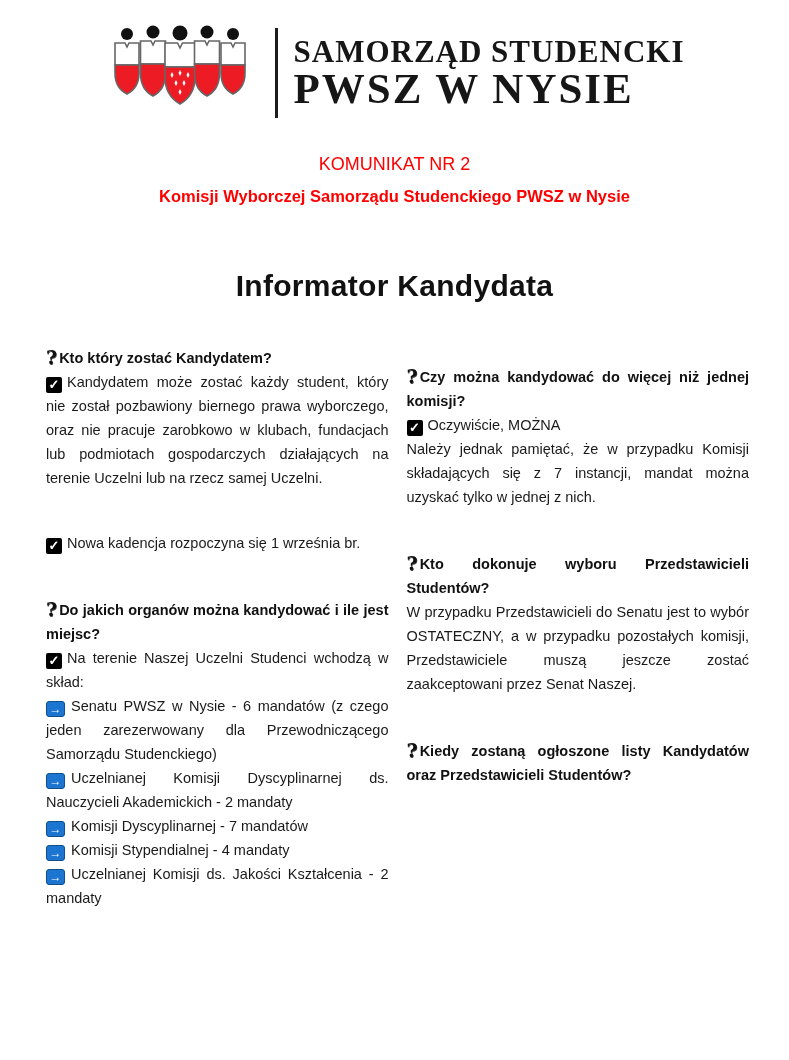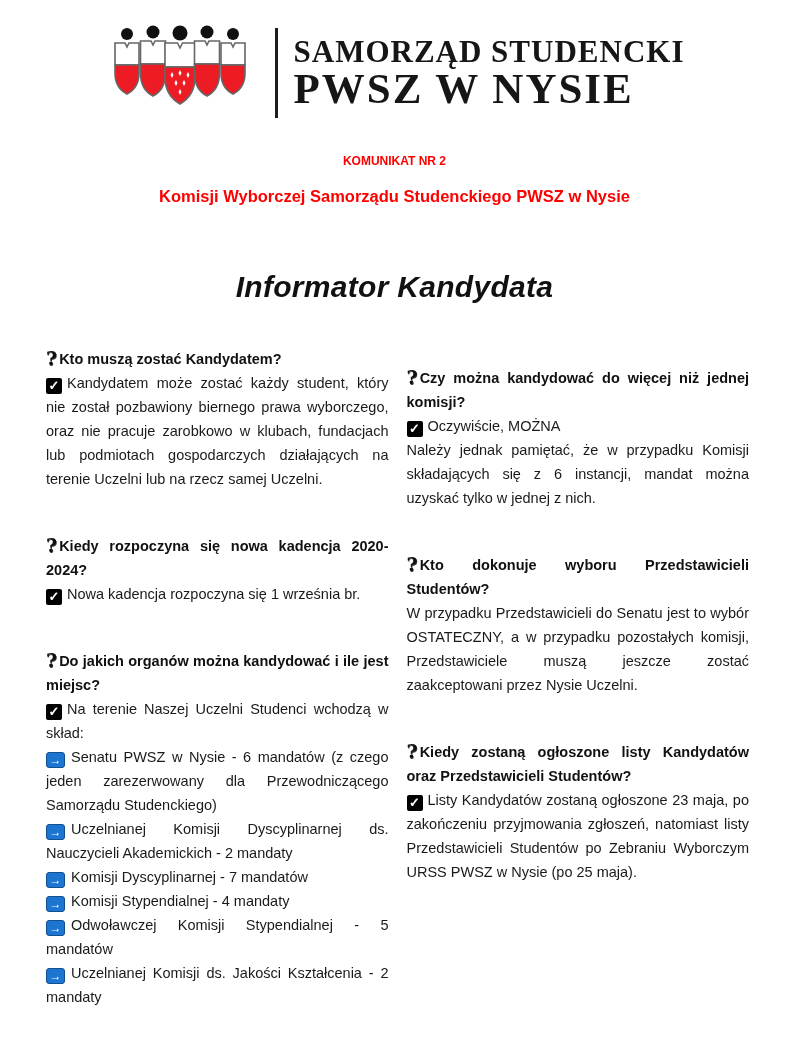--- a/index.html
+++ b/index.html
@@ -28,28 +28,27 @@
     font-size: 31px; font-weight: 600; letter-spacing: 1px;
     color: #161616; line-height: 1.0; white-space: nowrap;
   }
   .logo-line2 {
     font-family: "Liberation Serif", serif;
     font-size: 43px; font-weight: 600; letter-spacing: 2px;
     color: #161616; line-height: 1.0; white-space: nowrap;
   }
   
   .red-header { text-align: center; margin-top: 32px; }
-  .red-header .h1 { color: #ff0000; font-weight: bold; font-size: 12px; line-height: 1.2; }
-  .red-header .h2 { color: #ff0000; font-weight: bold; font-size: 16.5px; margin-top: 19px; line-height: 1.2; }
+  .red-header .h1 { color: #ff0000; font-weight: normal; font-size: 18px; line-height: 1.2; }
+  .red-header .h2 { color: #ff0000; font-weight: bold; font-size: 16.5px; margin-top: 11px; line-height: 1.2; }
   
   .doc-title {
     text-align: center; margin-top: 63px;
     font-size: 30px; font-weight: bold; color: #111;
     letter-spacing: 0.3px;
-    font-style: italic;
   }
   
   .columns {
     display: flex; gap: 18px;
     padding: 0 40px 0 46px;
     margin-top: 41px;
   }
   .col { flex: 1 1 0; min-width: 0; }
   .col-right { padding-top: 19px; }
   .section { margin-bottom: 41px; }
@@ -135,54 +134,51 @@
   <div class="h2">Komisji Wyborczej Samorządu Studenckiego PWSZ w Nysie</div>
 </div>
 
 <div class="doc-title">Informator Kandydata</div>
 
 <div class="columns">
 
   <div class="col col-left">
 
     <div class="section">
-      <h3 class="q"><span class="qicon">?</span><span>Kto muszą zostać Kandydatem?</span></h3>
+      <h3 class="q"><span class="qicon">?</span><span>Kto który zostać Kandydatem?</span></h3>
       <p class="a"><span class="chk"><span>✓</span></span><span>Kandydatem może zostać każdy student, który nie został pozbawiony biernego prawa wyborczego, oraz nie pracuje zarobkowo w klubach, fundacjach lub podmiotach gospodarczych działających na terenie Uczelni lub na rzecz samej Uczelni.</span></p>
     </div>
 
     <div class="section">
-      <h3 class="q"><span class="qicon">?</span><span>Kiedy rozpoczyna się nowa kadencja 2020-2024?</span></h3>
       <p class="a"><span class="chk"><span>✓</span></span><span>Nowa kadencja rozpoczyna się 1 września br.</span></p>
     </div>
 
     <div class="section">
       <h3 class="q"><span class="qicon">?</span><span>Do jakich organów można kandydować i ile jest miejsc?</span></h3>
       <p class="a"><span class="chk"><span>✓</span></span><span>Na terenie Naszej Uczelni Studenci wchodzą w skład:</span></p>
       <p class="a"><span class="arrow"><span>→</span></span><span>Senatu PWSZ w Nysie - 6 mandatów (z czego jeden zarezerwowany dla Przewodniczącego Samorządu Studenckiego)</span></p>
       <p class="a"><span class="arrow"><span>→</span></span><span>Uczelnianej Komisji Dyscyplinarnej ds. Nauczycieli Akademickich - 2 mandaty</span></p>
       <p class="a"><span class="arrow"><span>→</span></span><span>Komisji Dyscyplinarnej - 7 mandatów</span></p>
       <p class="a"><span class="arrow"><span>→</span></span><span>Komisji Stypendialnej - 4 mandaty</span></p>
-      <p class="a"><span class="arrow"><span>→</span></span><span>Odwoławczej Komisji Stypendialnej - 5 mandatów</span></p>
       <p class="a"><span class="arrow"><span>→</span></span><span>Uczelnianej Komisji ds. Jakości Kształcenia - 2 mandaty</span></p>
     </div>
 
   </div>
 
   <div class="col col-right">
 
     <div class="section">
       <h3 class="q"><span class="qicon">?</span><span>Czy można kandydować do więcej niż jednej komisji?</span></h3>
       <p class="a"><span class="chk"><span>✓</span></span><span>Oczywiście, MOŻNA</span></p>
-      <p class="a">Należy jednak pamiętać, że w przypadku Komisji składających się z 6 instancji, mandat można uzyskać tylko w jednej z nich.</p>
+      <p class="a">Należy jednak pamiętać, że w przypadku Komisji składających się z 7 instancji, mandat można uzyskać tylko w jednej z nich.</p>
     </div>
 
     <div class="section">
       <h3 class="q"><span class="qicon">?</span><span>Kto dokonuje wyboru Przedstawicieli Studentów?</span></h3>
-      <p class="a">W przypadku Przedstawicieli do Senatu jest to wybór OSTATECZNY, a w przypadku pozostałych komisji, Przedstawiciele muszą jeszcze zostać zaakceptowani przez Nysie Uczelni.</p>
+      <p class="a">W przypadku Przedstawicieli do Senatu jest to wybór OSTATECZNY, a w przypadku pozostałych komisji, Przedstawiciele muszą jeszcze zostać zaakceptowani przez Senat Naszej.</p>
     </div>
 
     <div class="section">
       <h3 class="q"><span class="qicon">?</span><span>Kiedy zostaną ogłoszone listy Kandydatów oraz Przedstawicieli Studentów?</span></h3>
-      <p class="a"><span class="chk"><span>✓</span></span><span>Listy Kandydatów zostaną ogłoszone 23 maja, po zakończeniu przyjmowania zgłoszeń, natomiast listy Przedstawicieli Studentów po Zebraniu Wyborczym URSS PWSZ w Nysie (po 25 maja).</span></p>
     </div>
 
   </div>
 </div>
 
 </body></html>

